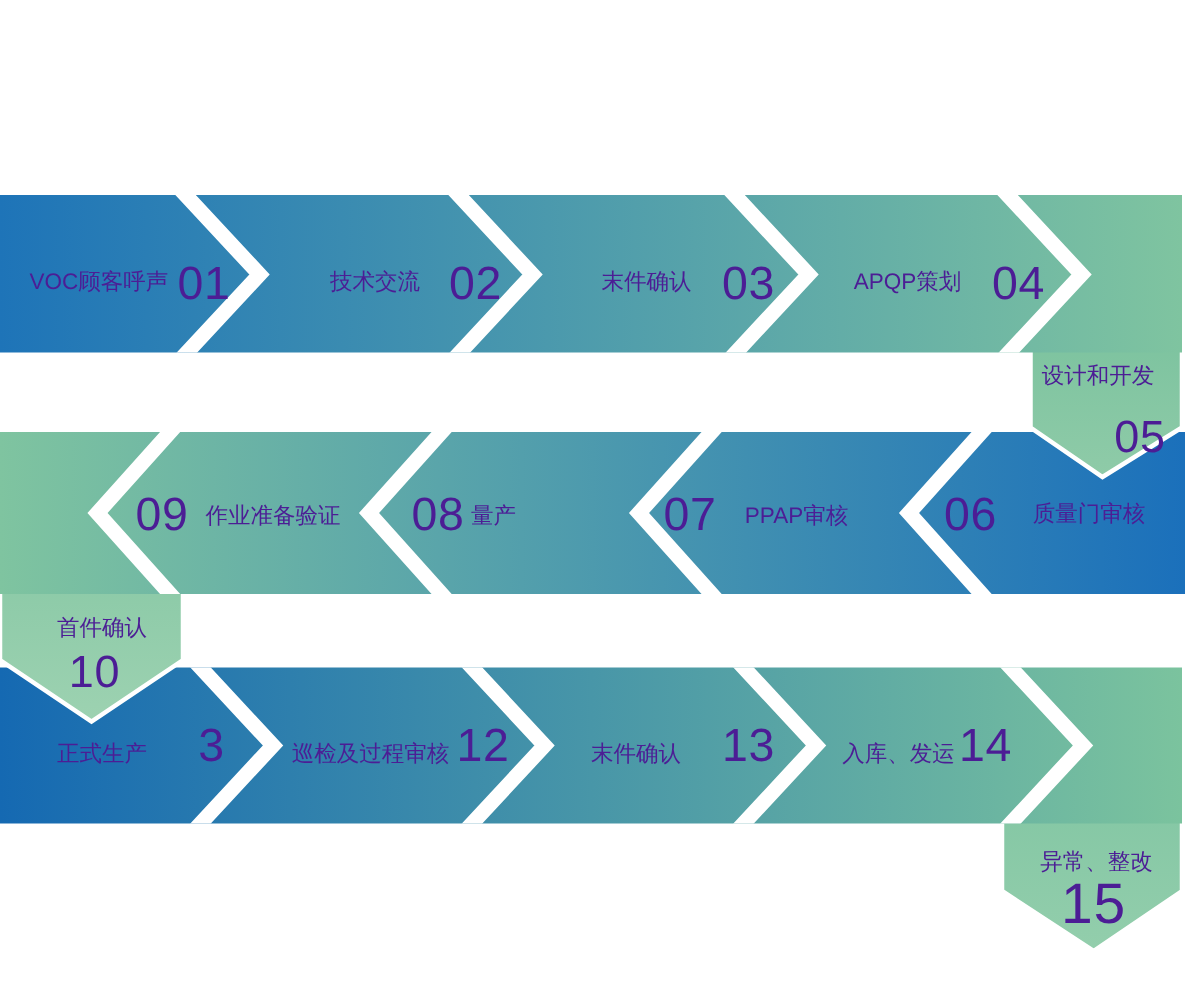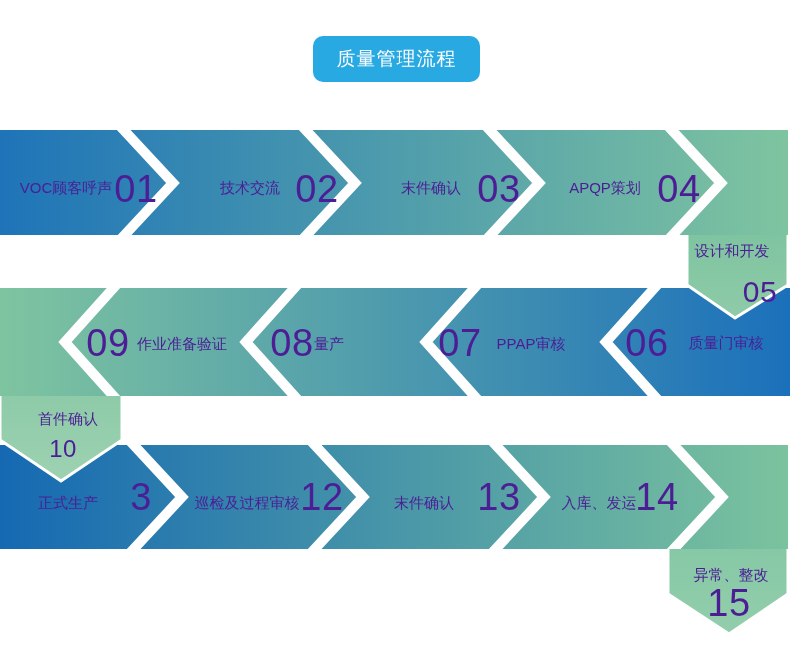--- a/index.html
+++ b/index.html
@@ -16,28 +16,27 @@
     border-radius:10px;
     display:flex; align-items:center; justify-content:center;
     color:#ffffff; font-size:19px; letter-spacing:1px;
   }
   svg.flow { position:absolute; left:0; top:0; }
   .lbl, .num {
     position:absolute; transform:translate(-50%,-50%);
     white-space:nowrap; color:#4c1d95;
   }
   .lbl { font-size:15px; }
-  .num { font-size:38px; line-height:1; font-weight:400; letter-spacing:0.5px; }
+  .num { font-size:31px; line-height:1; font-weight:400; letter-spacing:0.5px; }
 </style>
 </head>
 <body>
 
 <div class="stage">
 
-  <div class="title-badge" style="background: rgb(41, 169, 226);">质量管理流程</div>
 
   <svg class="flow" width="790" height="656" viewBox="0 0 790 656">
     <defs>
       <linearGradient id="g1" x1="0" y1="0" x2="1" y2="0">
         <stop offset="0" stop-color="#1e74b8"></stop>
         <stop offset="1" stop-color="#7fc4a0"></stop>
       </linearGradient>
       <linearGradient id="g2" x1="0" y1="0" x2="1" y2="0">
         <stop offset="0" stop-color="#7fc4a0"></stop>
         <stop offset="1" stop-color="#1b70bb"></stop>
@@ -115,21 +114,21 @@
   <span class="num" style="left:108px;top:343px">09</span>
   <span class="lbl" style="left:182px;top:344px">作业准备验证</span>
   <span class="num" style="left:292px;top:343px">08</span>
   <span class="lbl" style="left:329px;top:344px">量产</span>
   <span class="num" style="left:460px;top:343px">07</span>
   <span class="lbl" style="left:531px;top:344px">PPAP审核</span>
   <span class="num" style="left:647px;top:343px">06</span>
   <span class="lbl" style="left:726px;top:343px">质量门审核</span>
 
   <span class="lbl" style="left:68px;top:419px">首件确认</span>
-  <span class="num" style="left:63px;top:449px;font-size:24px">10</span>
+  <span class="num" style="left:63px;top:449px;font-size:30px">10</span>
 
   <span class="lbl" style="left:68px;top:503px">正式生产</span>
   <span class="num" style="left:141px;top:497px">3</span>
   <span class="lbl" style="left:247px;top:503px">巡检及过程审核</span>
   <span class="num" style="left:322px;top:497px">12</span>
   <span class="lbl" style="left:424px;top:503px">末件确认</span>
   <span class="num" style="left:499px;top:497px">13</span>
   <span class="lbl" style="left:599px;top:503px">入库、发运</span>
   <span class="num" style="left:657px;top:497px">14</span>
 

